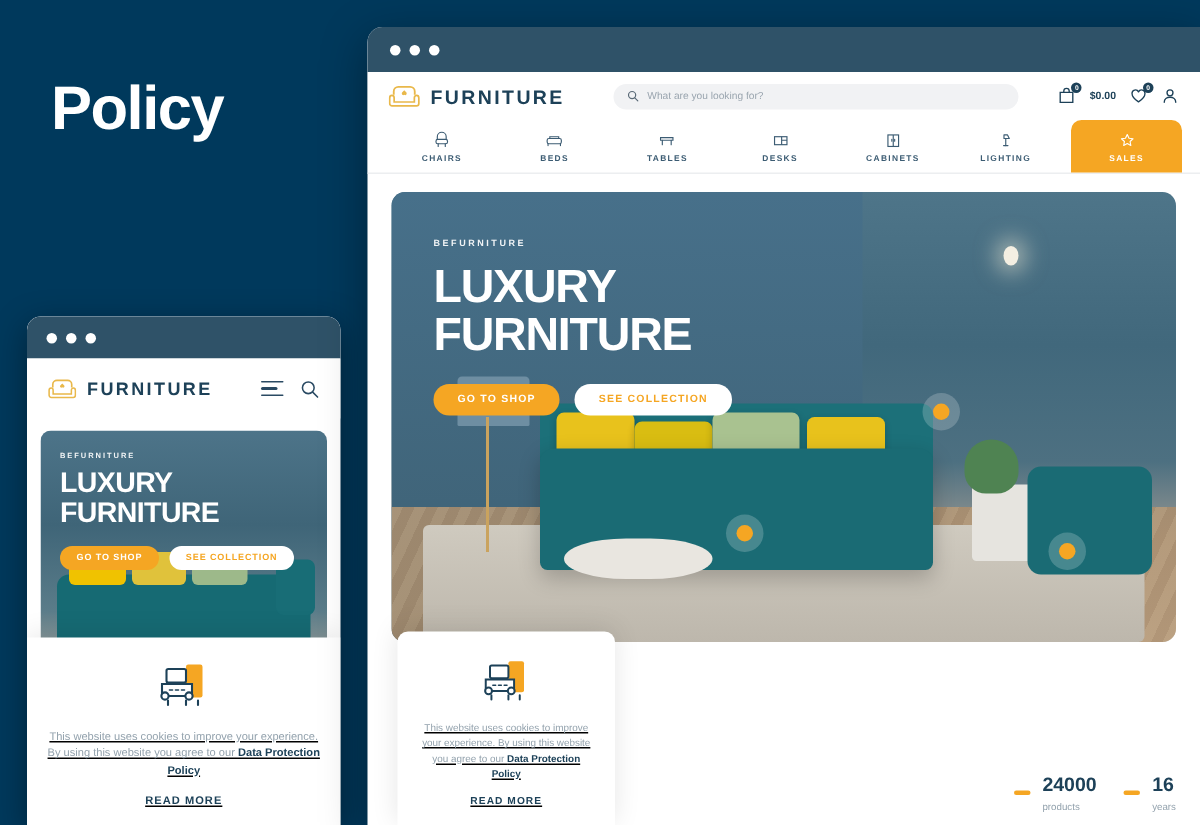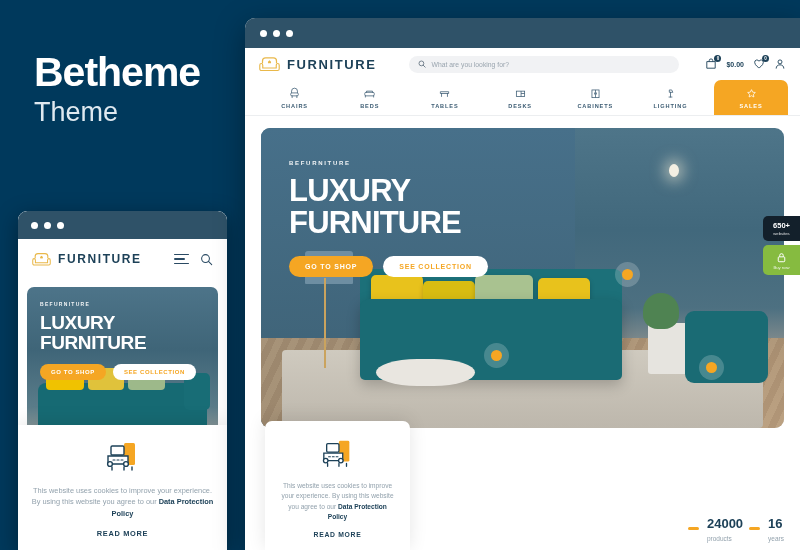--- a/index.html
+++ b/index.html
@@ -78,20 +78,21 @@
     align-items: center; justify-content: center; white-space: nowrap;
   }
   #m-btns .btn-pill { font-size: 6px; letter-spacing: .6px; padding: 5px 11px; }
   .btn-orange { background: #f5a623; color: #fff; }
   .btn-white { background: #fff; color: #f5a623; }
 
   
   .cookie {
     background: #fff; text-align: center;
     box-shadow: 0 -2px 18px rgba(0,0,0,.10);
+    text-decoration: underline;
   }
   .cookie-text { color: #93a2ad; line-height: 1.55; }
   .cookie-text b { color: #1d4158; font-weight: bold; }
   .cookie-more { color: #1d4158; font-weight: bold; letter-spacing: .7px; }
   #m-cookie {
     position: absolute; left: 0; bottom: 0; width: 100%;
     padding: 14px 13px 12px;
   }
   #m-cookie .cookie-text { font-size: 7.4px; }
   #m-cookie .cookie-more { font-size: 7.4px; margin-top: 10px; }
@@ -202,42 +203,41 @@
     text-align: center; color: #fff; padding: 5px 2px;
   }
   .sb-dark { background: #13202b; }
   .sb-green { background: #86bb40; margin-top: 4px; }
   .sb-num { font-size: 7.5px; font-weight: bold; display: block; }
   .sb-cap { font-size: 4.2px; display: block; opacity: .85; margin-top: 1px; }
 
   
   #d-stats {
     position: absolute; left: 16px; right: 16px; bottom: 8px;
-    display: flex; align-items: center; gap: 6px;
+    display: flex; align-items: center; gap: 18px;
     justify-content: flex-end;
   }
   .stat { display: flex; align-items: center; gap: 8px; }
   .stat .dash { width: 11px; height: 3px; background: #f5a623; border-radius: 2px; }
   .stat-num { font-size: 13px; font-weight: bold; color: #1d4158; line-height: 1; }
   .stat-cap { font-size: 6.5px; color: #93a2ad; margin-top: 3px; }
 
   
   #d-cookie {
     position: absolute; left: 20px; bottom: 0; width: 145px;
     padding: 16px 14px 12px; border-radius: 7px 7px 0 0;
   }
   #d-cookie .cookie-text { font-size: 6.6px; }
   #d-cookie .cookie-more { font-size: 6.8px; margin-top: 9px; }
 </style>
 </head>
 <body>
 
 <div id="promo">
-  <div id="promo-title">Betheme</div>
-  <div id="promo-sub">Theme</div>
+  <div id="promo-title">Policy</div>
 </div>
 
 <div id="mobile">
   <div class="chrome-bar">
     <span class="dot"></span>
     <span class="dot"></span>
     <span class="dot"></span>
   </div>
 
   <div id="m-header">
@@ -459,26 +459,13 @@
       <circle cx="26" cy="25" r="2.4" fill="#fff" stroke="#1d4158" stroke-width="1.4"></circle>
       <path d="M12 28v3M24 28v3M32 28v3" stroke="#1d4158" stroke-width="1.4" stroke-linecap="round"></path>
       <path d="M13 21h10" stroke="#1d4158" stroke-width="1.1" stroke-linecap="round" stroke-dasharray="2 2"></path>
     </svg>
     <div class="cookie-text">
       <span>This website uses cookies to improve your experience. By using this website you agree to our </span><b>Data Protection Policy</b>
     </div>
     <div class="cookie-more">READ MORE</div>
   </div>
 
-  <div id="side-badges">
-    <div class="sbadge sb-dark">
-      <span class="sb-num">650+</span>
-      <span class="sb-cap">websites</span>
-    </div>
-    <div class="sbadge sb-green">
-      <svg width="13" height="13" viewBox="0 0 20 20" fill="none" style="display:block;margin:1px auto 0;">
-        <rect x="5" y="9" width="10" height="7.5" rx="1.4" stroke="#ffffff" stroke-width="1.5"></rect>
-        <path d="M7.3 9V6.8a2.7 2.7 0 0 1 5.4 0V9" stroke="#ffffff" stroke-width="1.5"></path>
-      </svg>
-      <span class="sb-cap">Buy now</span>
-    </div>
-  </div>
 </div>
 
 </body></html>

